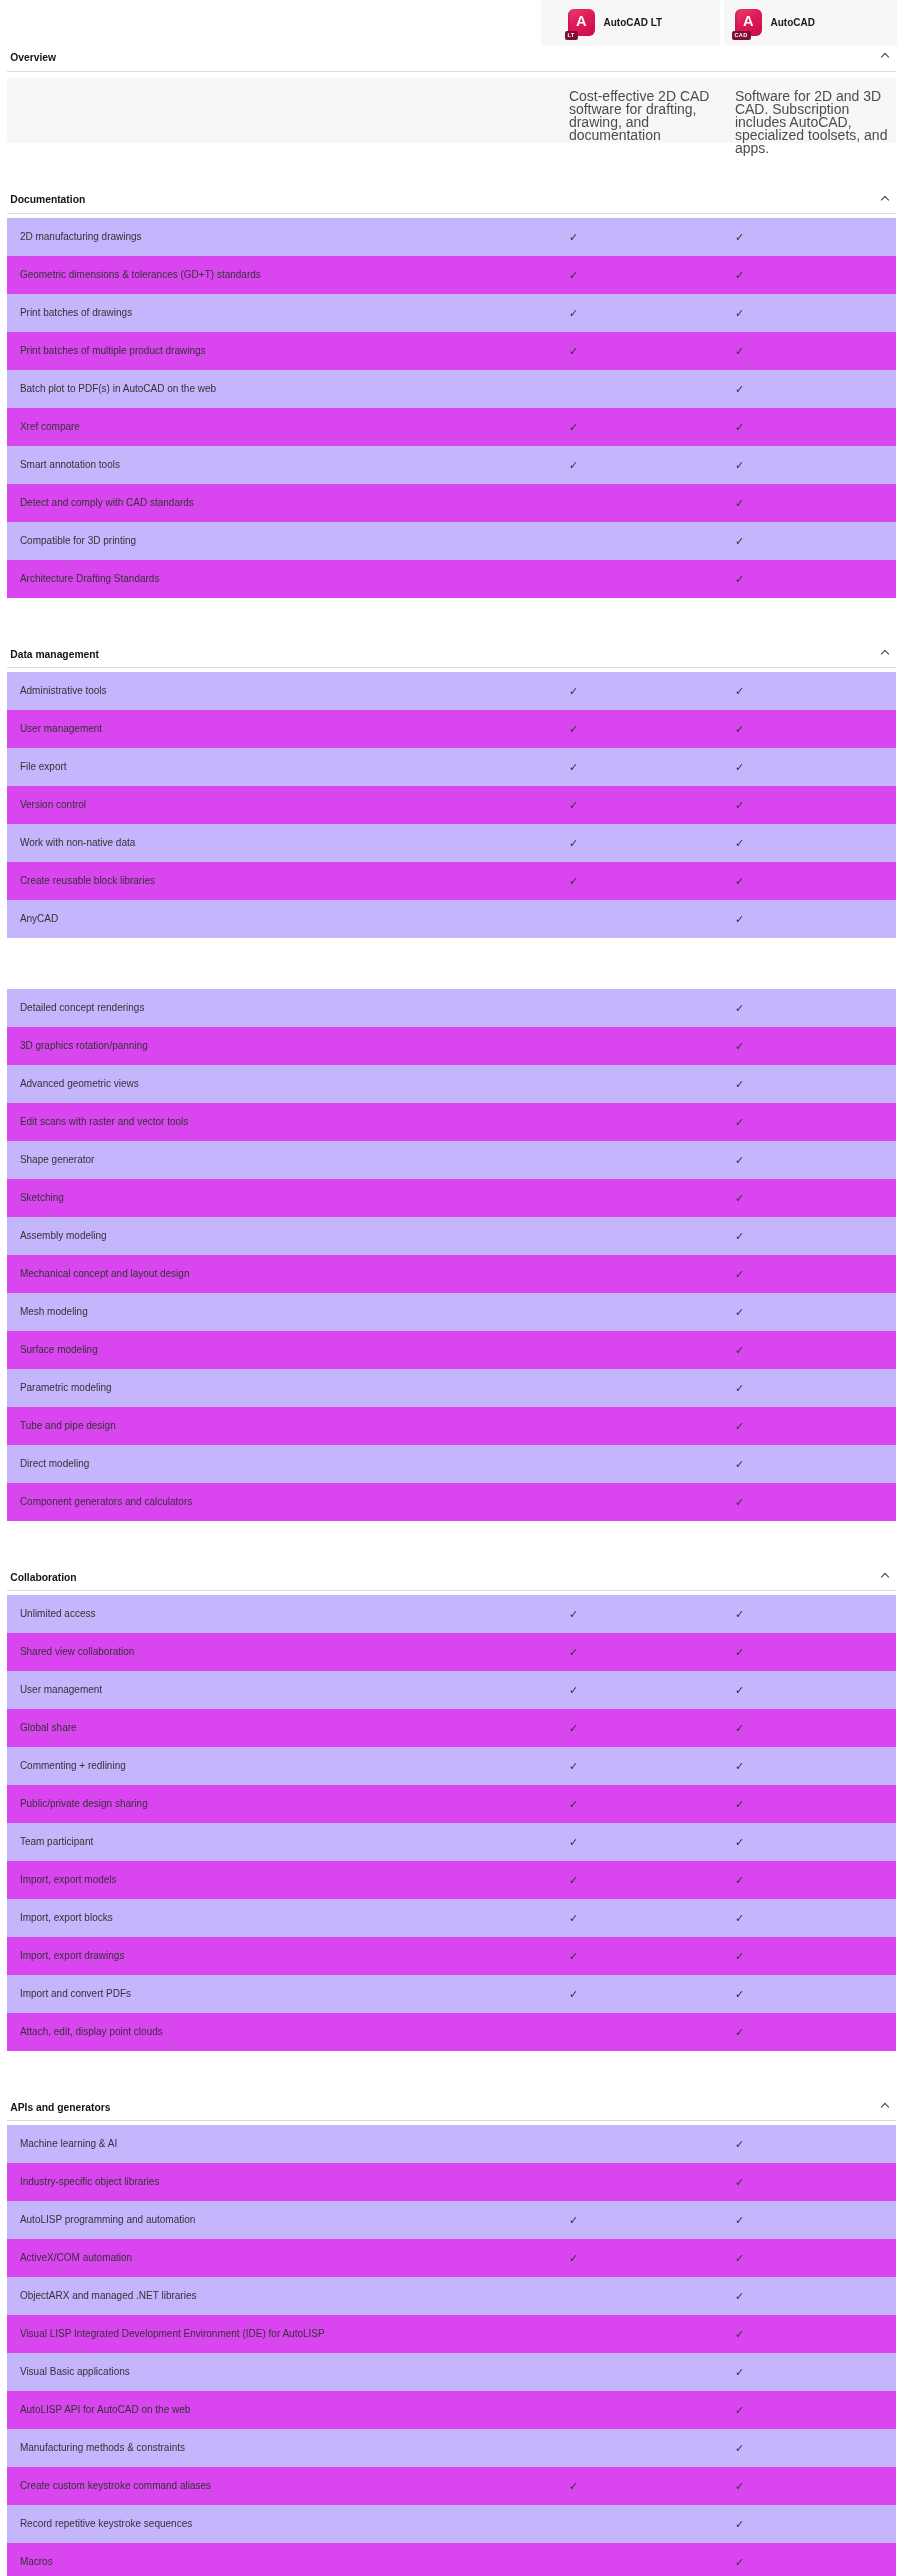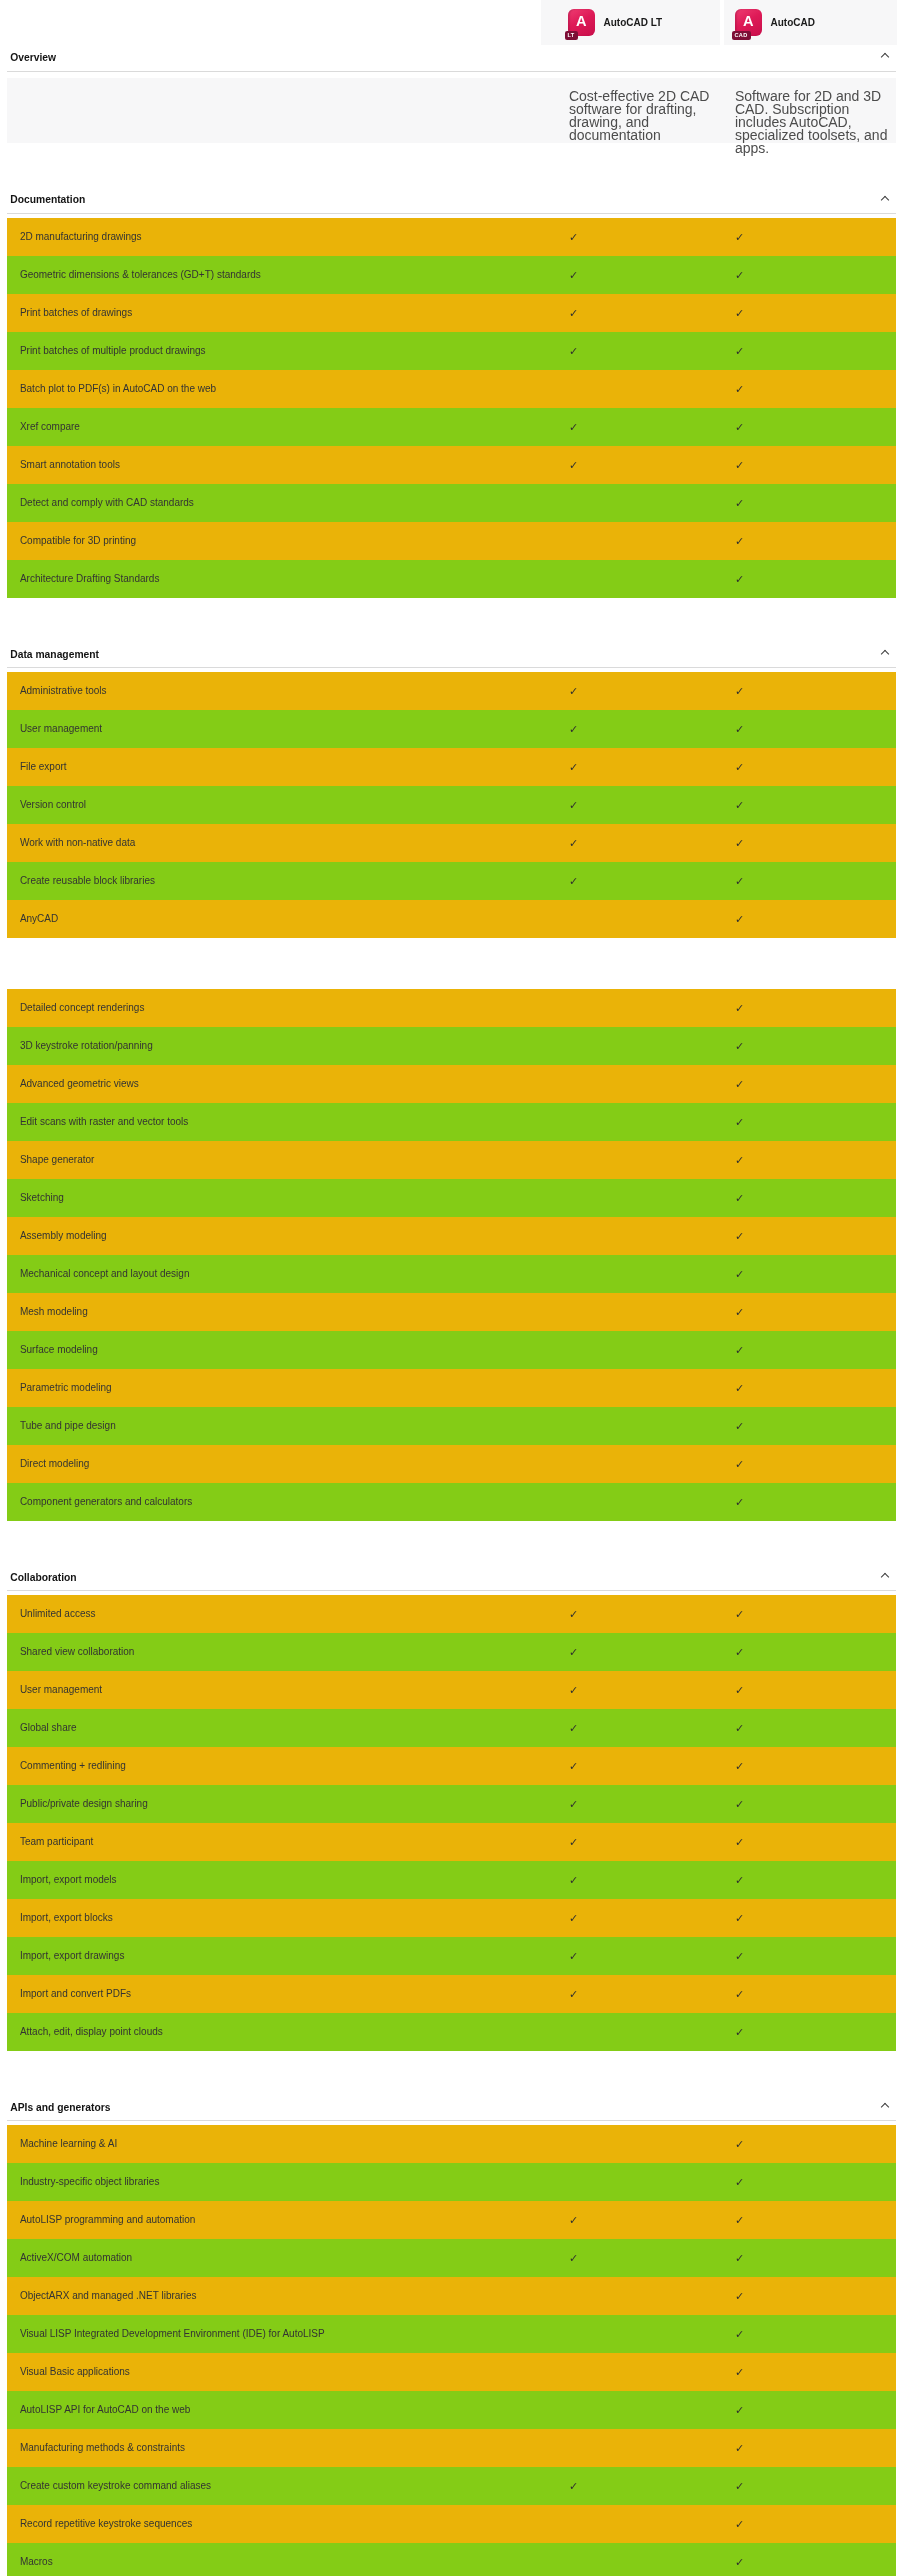--- a/index.html
+++ b/index.html
@@ -50,23 +50,23 @@
     width: 6px; height: 6px;
     border-left: 1.3px solid #3c3c3c; border-top: 1.3px solid #3c3c3c;
     transform: rotate(45deg);
     margin: 2.6px 8.6px 0 0;
   }
 
   .rows { margin-top: 3.4px; }
   .feature-row {
     position: relative; height: 38px;
     display: flex; align-items: center;
-    background: #84cc16;
-  }
-  .feature-row.alt { background: #eab308; }
+    background: #d946ef;
+  }
+  .feature-row.alt { background: #c4b5fd; }
   .feature-label { padding-left: 13px; font-size: 10px; color: #333; }
 
   .check {
     position: absolute; top: 50%; transform: translateY(-50%);
     font-size: 11px; color: #2f2f2f; line-height: 1;
   }
   .check.lt   { left: 562px; }
   .check.acad { left: 728px; }
 
   
@@ -207,21 +207,21 @@
           </div>
         </div>
       </section>
       <section class="section">
         <div class="rows">
           <div class="feature-row alt">
             <span class="feature-label">Detailed concept renderings</span>
             <span class="check acad">✓</span>
           </div>
           <div class="feature-row">
-            <span class="feature-label">3D keystroke rotation/panning</span>
+            <span class="feature-label">3D graphics rotation/panning</span>
             <span class="check acad">✓</span>
           </div>
           <div class="feature-row alt">
             <span class="feature-label">Advanced geometric views</span>
             <span class="check acad">✓</span>
           </div>
           <div class="feature-row">
             <span class="feature-label">Edit scans with raster and vector tools</span>
             <span class="check acad">✓</span>
           </div>

